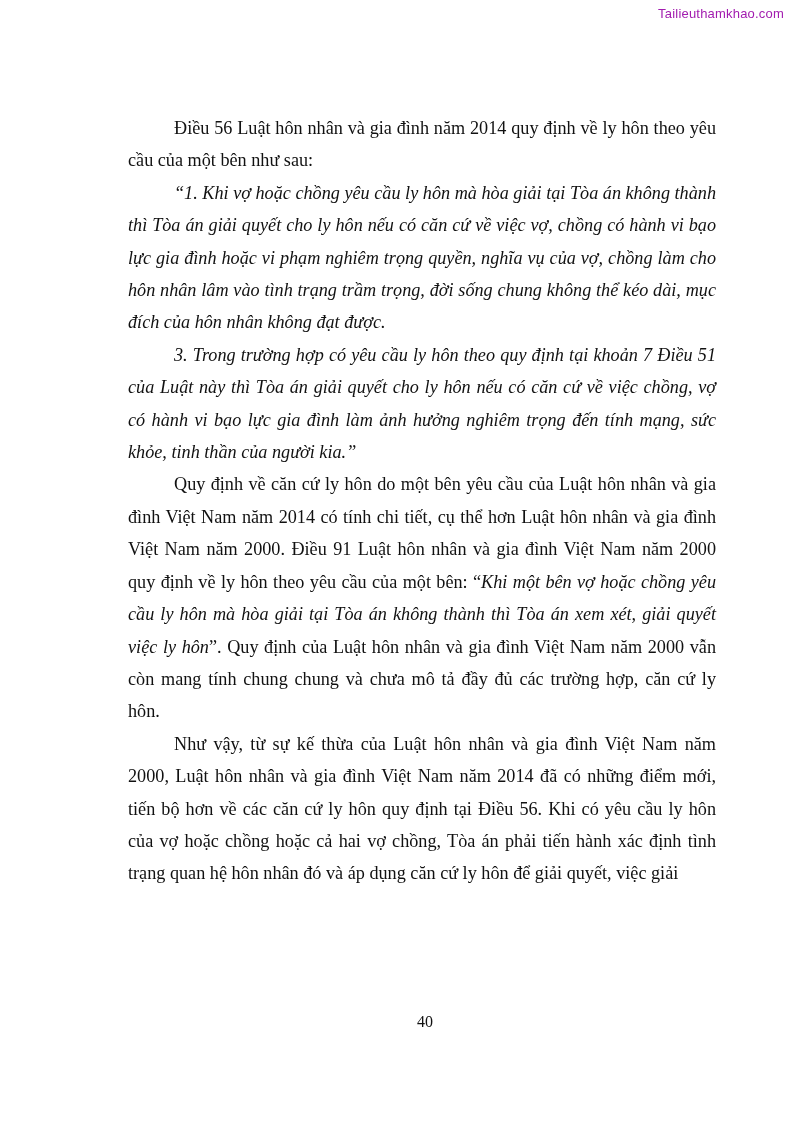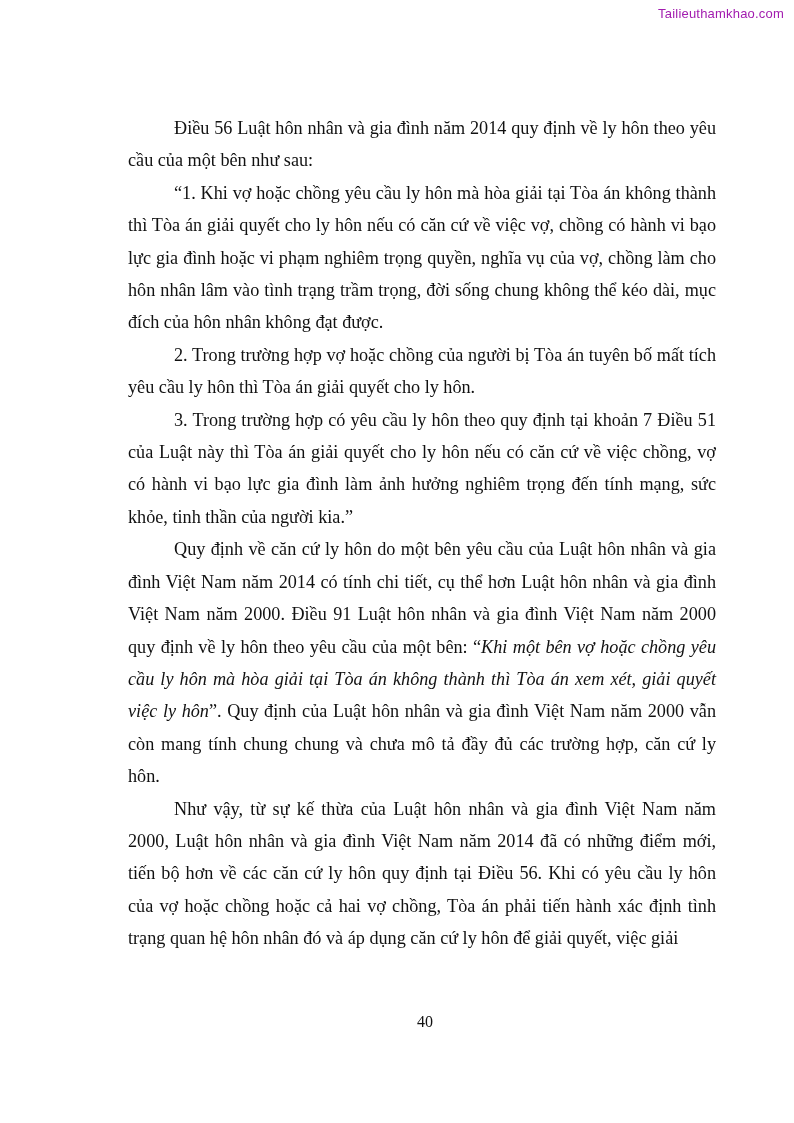--- a/index.html
+++ b/index.html
@@ -8,34 +8,33 @@
       position: absolute; top: 6px; right: 10px;
       font-family: Liberation Sans, sans-serif; font-size: 13px;
       color: #a21caf; letter-spacing: 0.2px;
     }
     .page-body {
       position: absolute; left: 128px; top: 112px; width: 588px;
       font-family: "Liberation Serif", serif; font-size: 18.2px;
       line-height: 32.4px; color: #111111;
     }
     .para { margin: 0; text-align: justify; text-indent: 46px; }
-    .para.italic { }
+    .para.italic { font-style: italic; }
     .ital { font-style: italic; }
     .page-number {
       position: absolute; top: 1013px; left: 0; width: 850px; text-align: center;
       font-family: "Liberation Serif", serif; font-size: 16px; color: #111;
     }
   </style>
 </head>
 <body>
 
 <div class="watermark">Tailieuthamkhao.com</div>
 
 <div class="page-body">
   <p class="para">Điều 56 Luật hôn nhân và gia đình năm 2014 quy định về ly hôn theo yêu cầu của một bên như sau:</p>
   <p class="para italic">“1. Khi vợ hoặc chồng yêu cầu ly hôn mà hòa giải tại Tòa án không thành thì Tòa án giải quyết cho ly hôn nếu có căn cứ về việc vợ, chồng có hành vi bạo lực gia đình hoặc vi phạm nghiêm trọng quyền, nghĩa vụ của vợ, chồng làm cho hôn nhân lâm vào tình trạng trầm trọng, đời sống chung không thể kéo dài, mục đích của hôn nhân không đạt được.</p>
-  <p class="para italic">2. Trong trường hợp vợ hoặc chồng của người bị Tòa án tuyên bố mất tích yêu cầu ly hôn thì Tòa án giải quyết cho ly hôn.</p>
   <p class="para italic">3. Trong trường hợp có yêu cầu ly hôn theo quy định tại khoản 7 Điều 51 của Luật này thì Tòa án giải quyết cho ly hôn nếu có căn cứ về việc chồng, vợ có hành vi bạo lực gia đình làm ảnh hưởng nghiêm trọng đến tính mạng, sức khỏe, tinh thần của người kia.”</p>
   <p class="para"><span>Quy định về căn cứ ly hôn do một bên yêu cầu của Luật hôn nhân và gia đình Việt Nam năm 2014 có tính chi tiết, cụ thể hơn Luật hôn nhân và gia đình Việt Nam năm 2000. Điều 91 Luật hôn nhân và gia đình Việt Nam năm 2000 quy định về ly hôn theo yêu cầu của một bên: “</span><span class="ital">Khi một bên vợ hoặc chồng yêu cầu ly hôn mà hòa giải tại Tòa án không thành thì Tòa án xem xét, giải quyết việc ly hôn</span><span>”. Quy định của Luật hôn nhân và gia đình Việt Nam năm 2000 vẫn còn mang tính chung chung và chưa mô tả đầy đủ các trường hợp, căn cứ ly hôn.</span></p>
   <p class="para">Như vậy, từ sự kế thừa của Luật hôn nhân và gia đình Việt Nam năm 2000, Luật hôn nhân và gia đình Việt Nam năm 2014 đã có những điểm mới, tiến bộ hơn về các căn cứ ly hôn quy định tại Điều 56. Khi có yêu cầu ly hôn của vợ hoặc chồng hoặc cả hai vợ chồng, Tòa án phải tiến hành xác định tình trạng quan hệ hôn nhân đó và áp dụng căn cứ ly hôn để giải quyết, việc giải</p>
 </div>
 
 <div class="page-number">40</div>
 
 </body></html>

